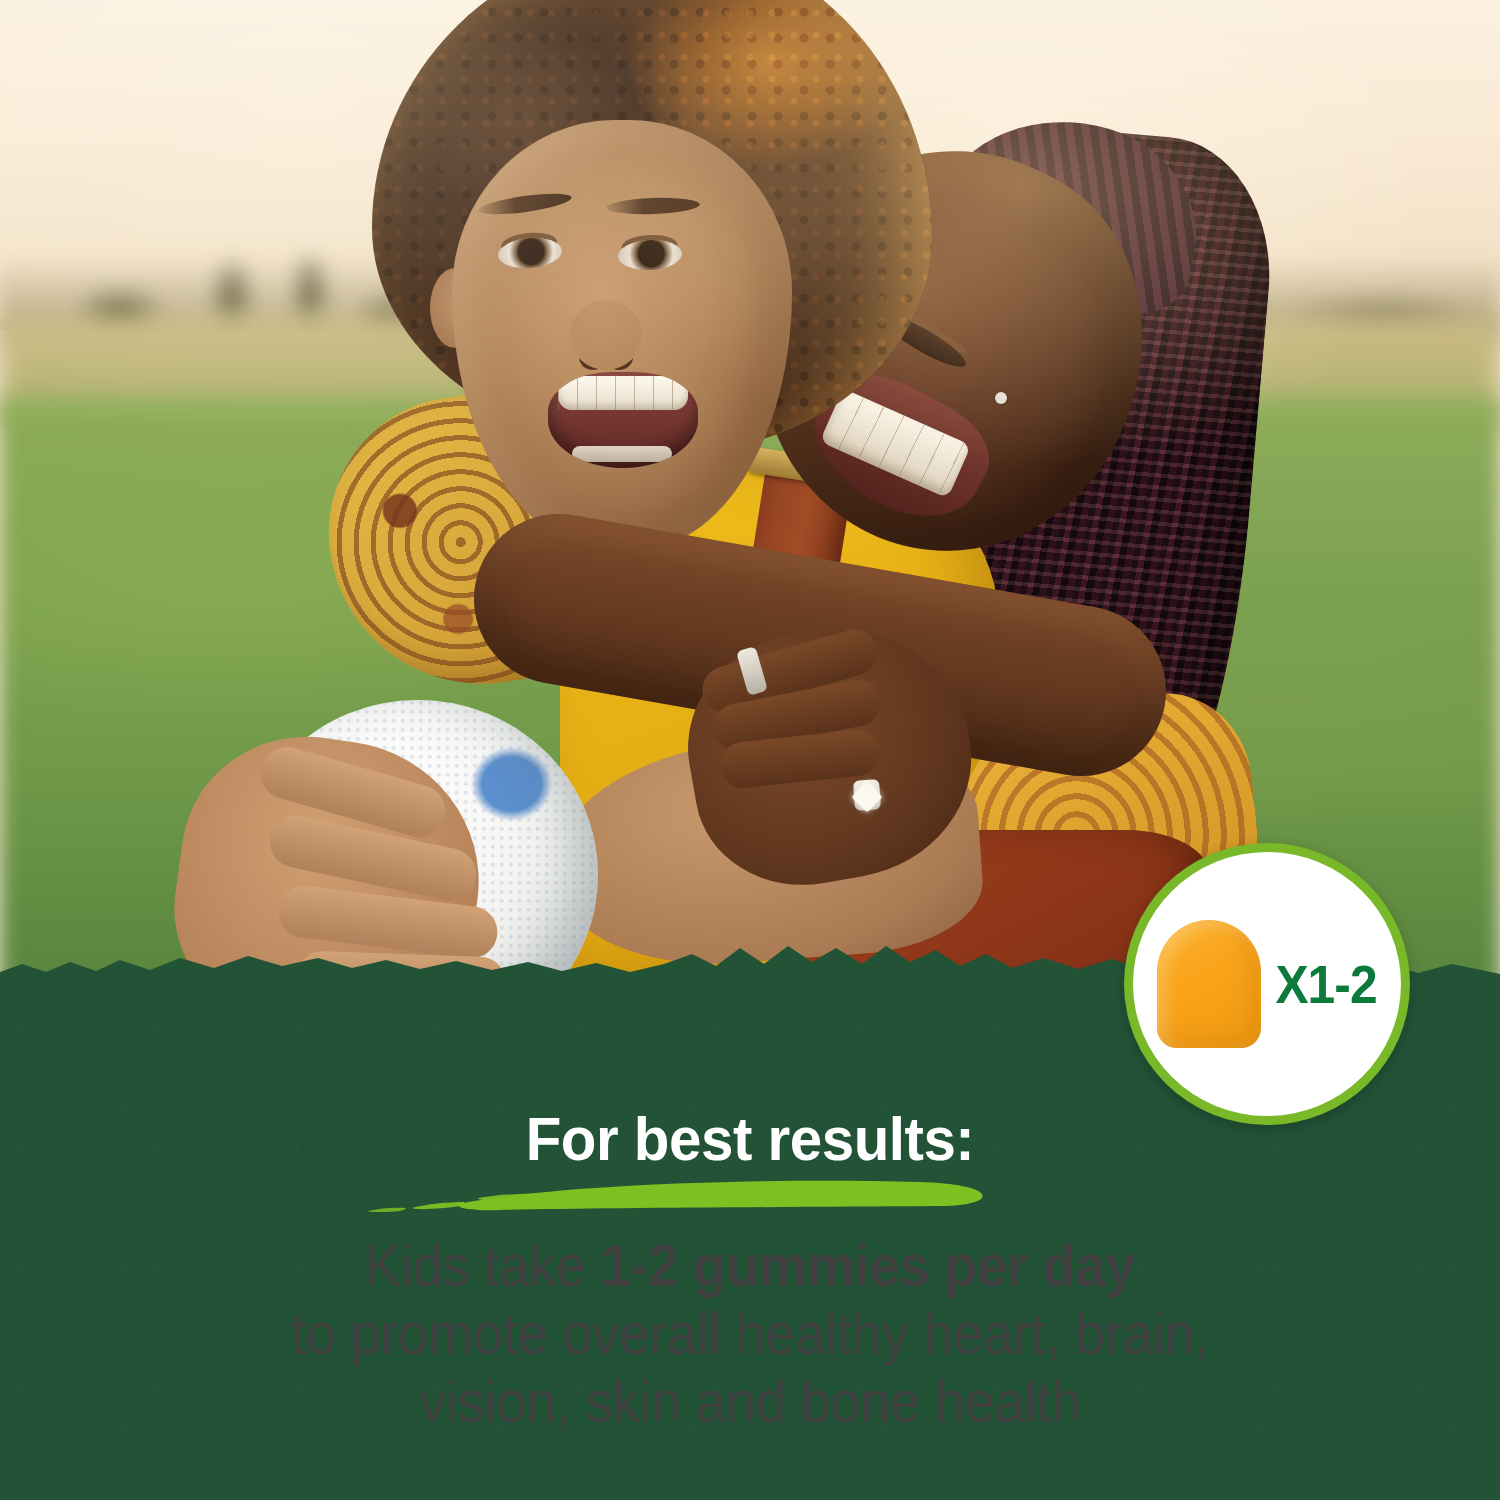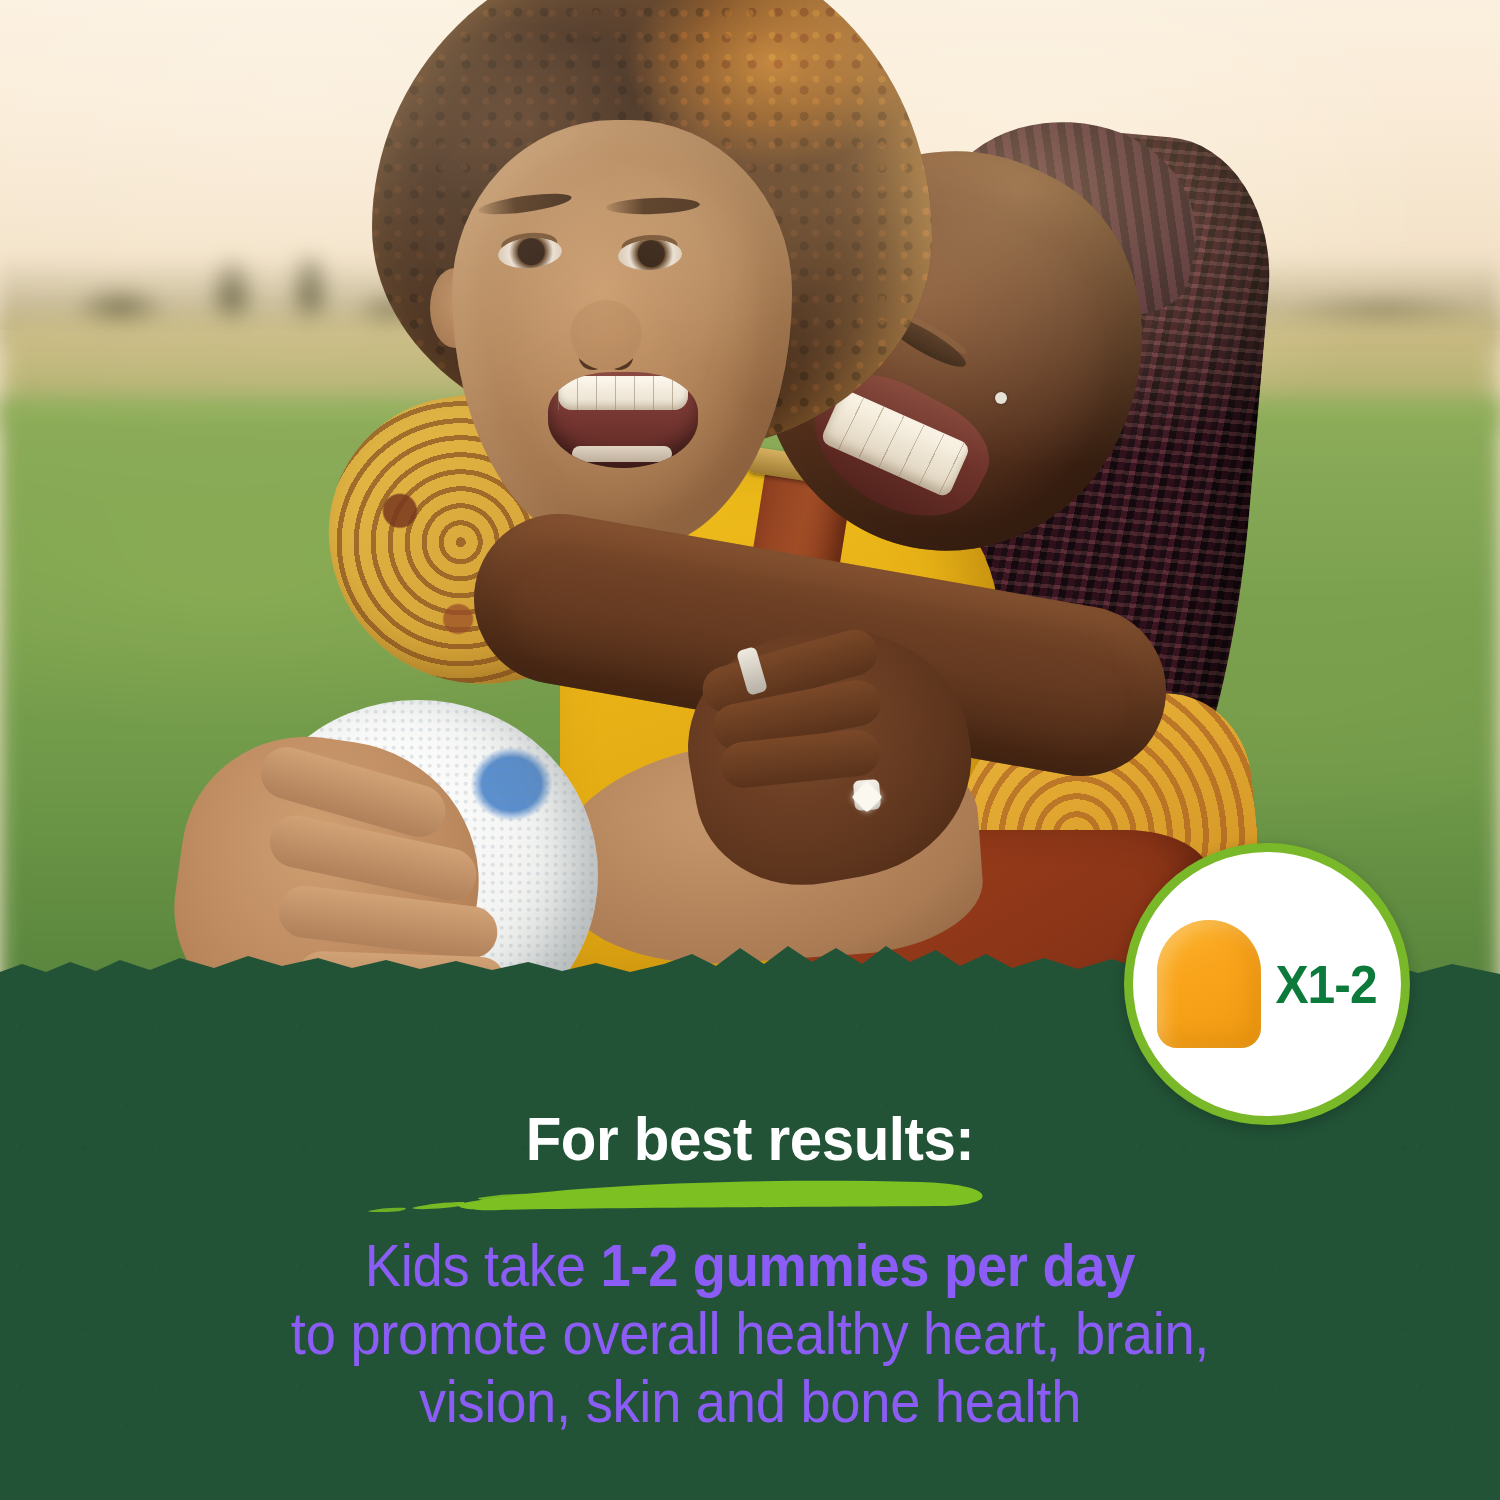--- a/index.html
+++ b/index.html
@@ -318,21 +318,21 @@
     text-align:center;
     color:#ffffff; font-weight:700; font-size:62px; line-height:1;
     letter-spacing:-.5px;
     transform:scaleX(.94);
   }
   #brush {
     position:absolute; left:360px; top:1166px; width:660px; height:48px;
   }
   #body {
     position:absolute; left:0; top:1232px; width:1500px;
-    text-align:center; color:#8b5cf6;
+    text-align:center; color:#404040;
   }
   .line {
     font-size:59px; line-height:68px; font-weight:300;
     letter-spacing:-.3px;
     transform:scaleX(.92);
   }
   .line .b { font-weight:700; }
 </style>
 </head>
 <body>

